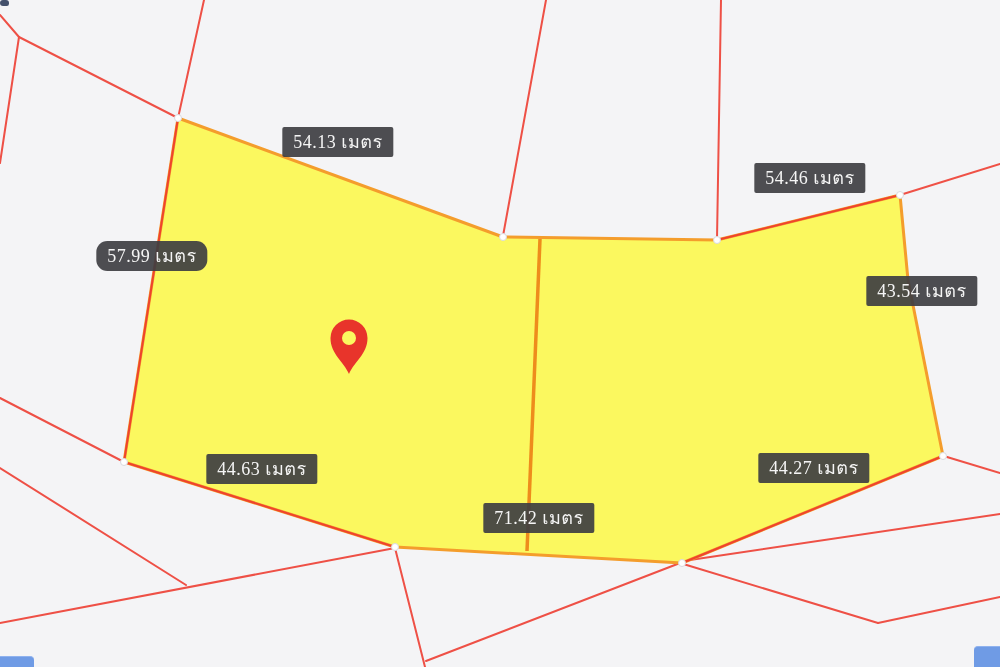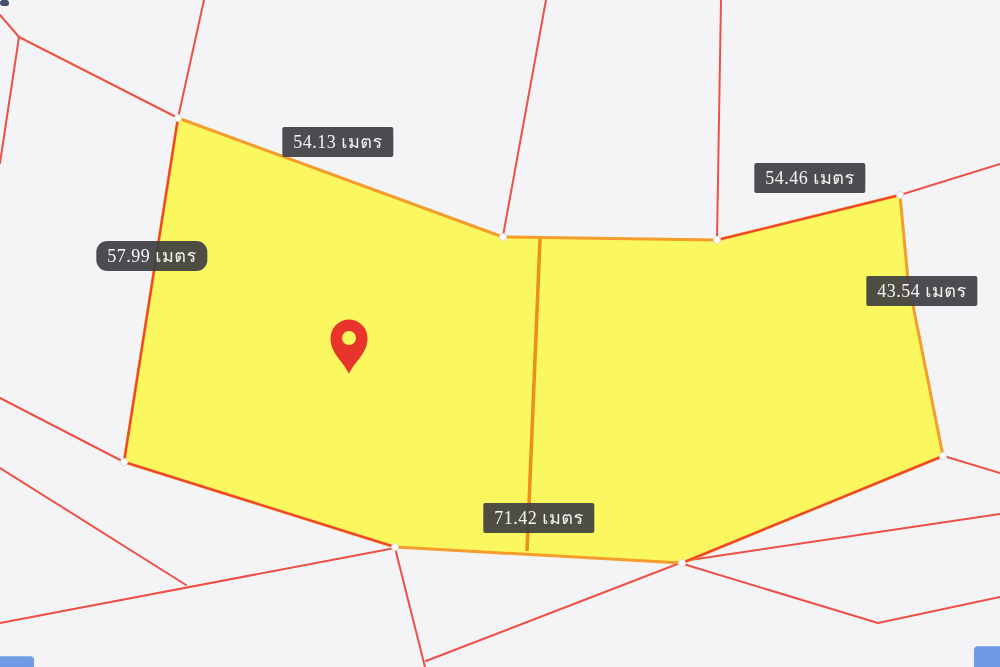--- a/index.html
+++ b/index.html
@@ -68,20 +68,22 @@
       <path id="pin-body" d="M349,374 C344,362 330.5,354 330.5,338 a18.5,18.5 0 1 1 37,0 C367.5,354 354,362 349,374 Z" fill="#e8342b"></path>
       <circle id="pin-hole" cx="349" cy="338" r="7" fill="#fbf85f"></circle>
     </g>
   </svg>
 
   <div class="labels">
     <div class="mlabel" style="left: 338px; top: 142px;">54.13 เมตร</div>
     <div class="mlabel" style="left: 810px; top: 178px;">54.46 เมตร</div>
     <div class="mlabel" style="left: 152px; top: 256px; border-radius: 11px;">57.99 เมตร</div>
     <div class="mlabel" style="left: 922px; top: 291px;">43.54 เมตร</div>
+    <div class="mlabel" style="left: 262px; top: 469px;">44.63 เมตร</div>
     <div class="mlabel" style="left: 539px; top: 518px;">71.42 เมตร</div>
+    <div class="mlabel" style="left: 814px; top: 468px;">44.27 เมตร</div>
   </div>
 
   <div class="ui-chip" id="chip-tl"></div>
   <div class="ui-chip" id="chip-bl"></div>
   <div class="ui-chip" id="chip-br"></div>
 
 </div>
 
 </body></html>

